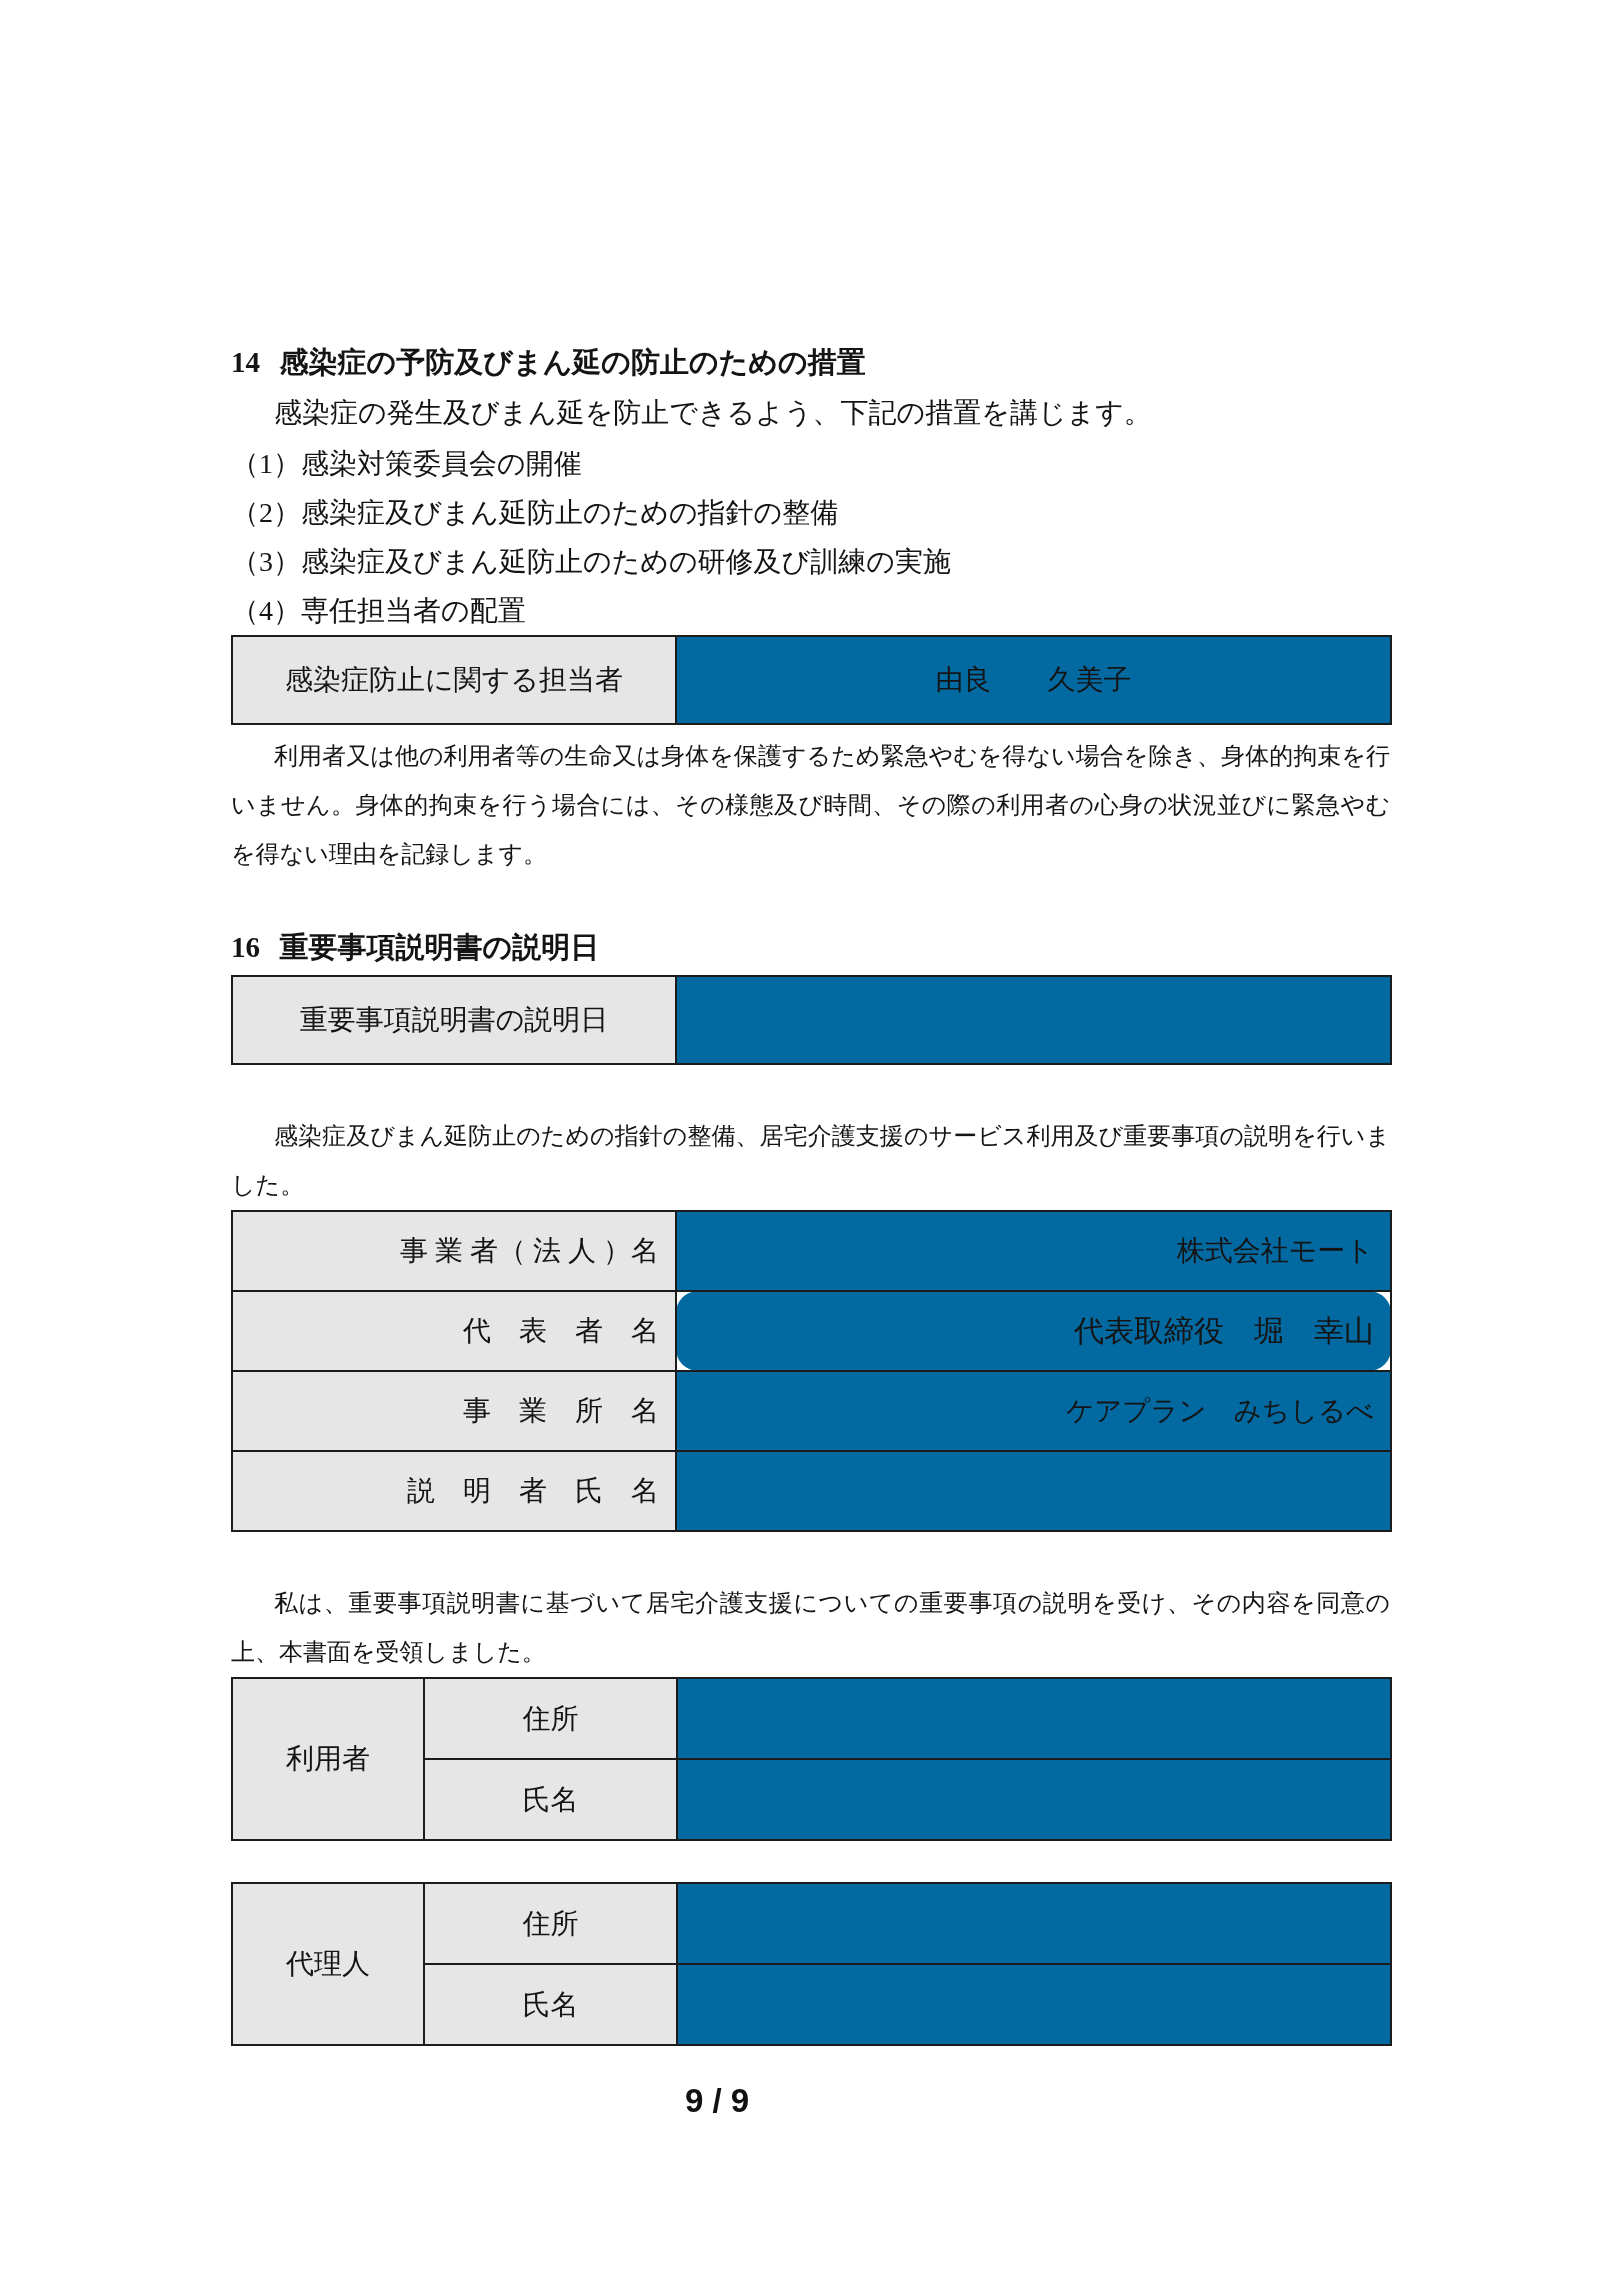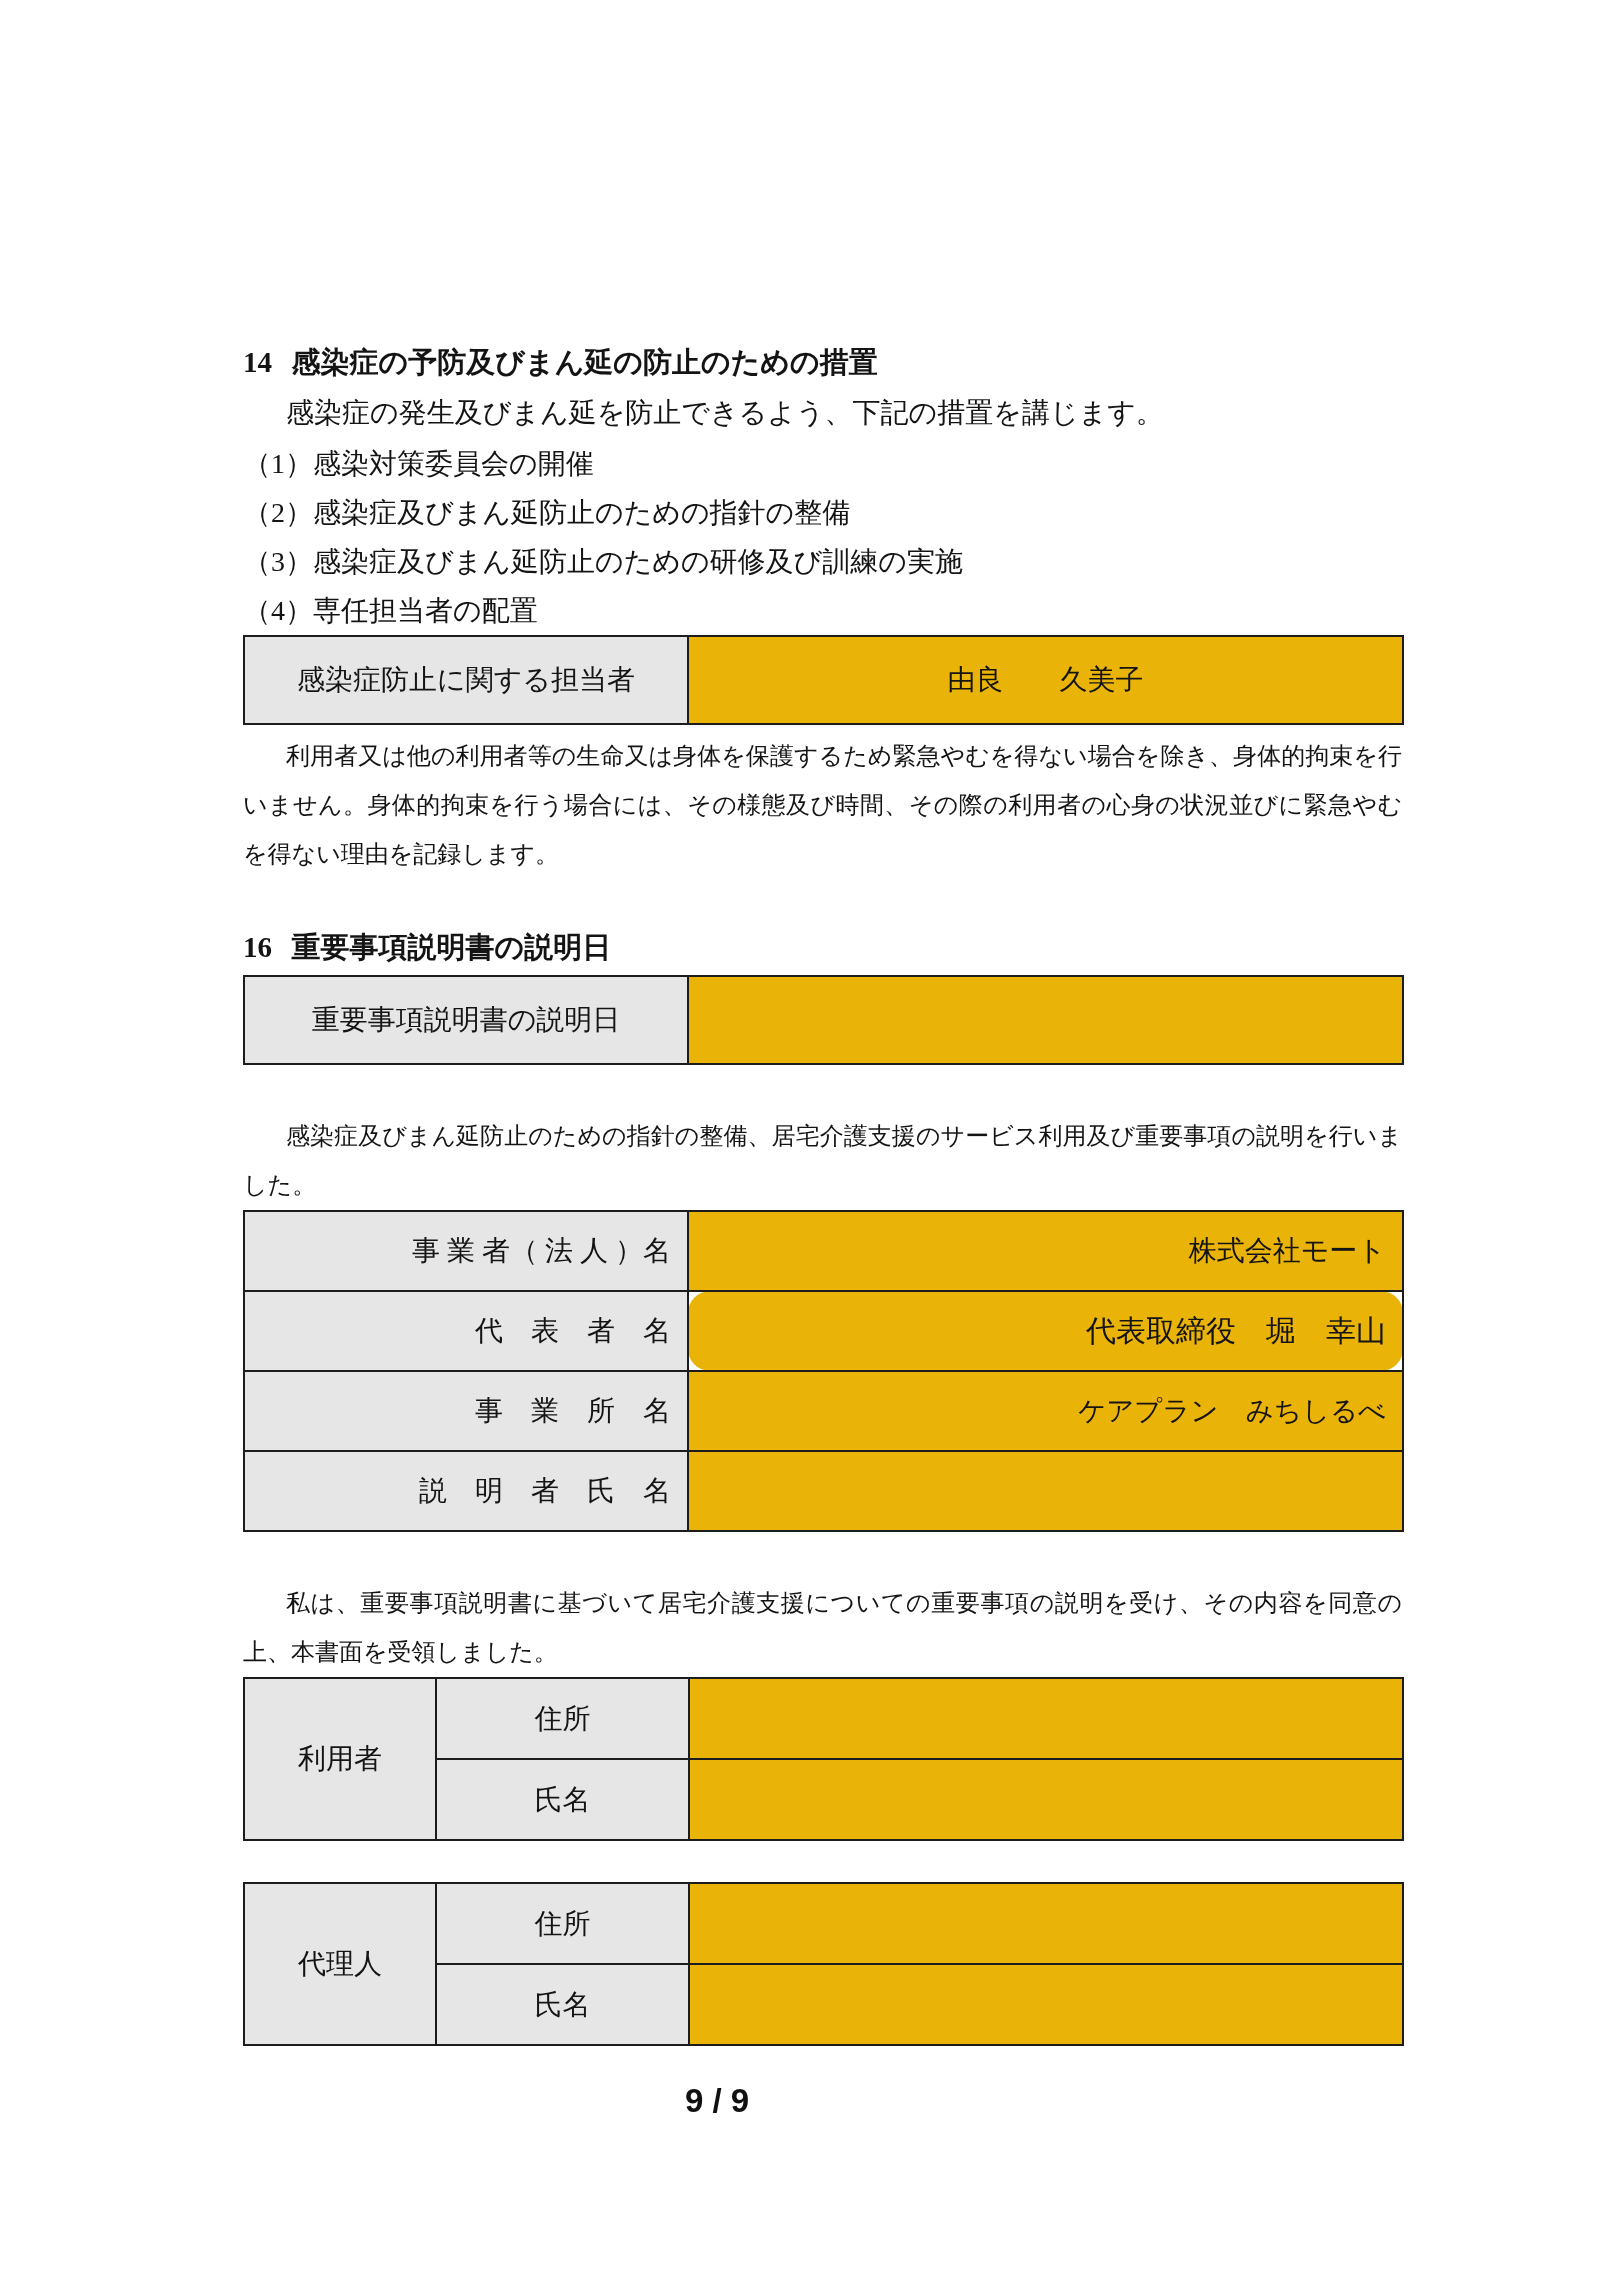--- a/index.html
+++ b/index.html
@@ -7,21 +7,21 @@
     width: 1621px;
     height: 2293px;
     background: #ffffff;
     position: relative;
     overflow: hidden;
     color: #141414;
     font-family: "Liberation Serif", "DejaVu Serif", serif;
   }
   .content {
     position: absolute;
-    left: 243px;
+    left: 231px;
     top: 0;
     width: 1159px;
     padding-top: 343px;
   }
   .section-heading {
     font-size: 29px;
     font-weight: bold;
     line-height: 39px;
     margin: 0;
   }
@@ -57,21 +57,21 @@
   td {
     border: 2px solid #1c1c1c;
     padding: 16px;
     vertical-align: middle;
   }
   .lbl {
     background: #e6e6e6;
     text-align: center;
     font-size: 28px;
   }
-  .val { text-align: center; font-size: 28px; background: #eab308; }
+  .val { text-align: center; font-size: 28px; background: #0369a1; }
   .val-sans { font-family: "Liberation Sans", "DejaVu Sans", sans-serif; }
   .val-lg { font-size: 30px; border-radius: 22px; }
   .val-md { font-size: 27.4px; }
   .t-single td { height: 54px; }
   .t-provider td { height: 46px; text-align: right; }
   .t-sign td { height: 47px; }
   .page-num {
     position: absolute;
     top: 2082px;
     left: 0;

